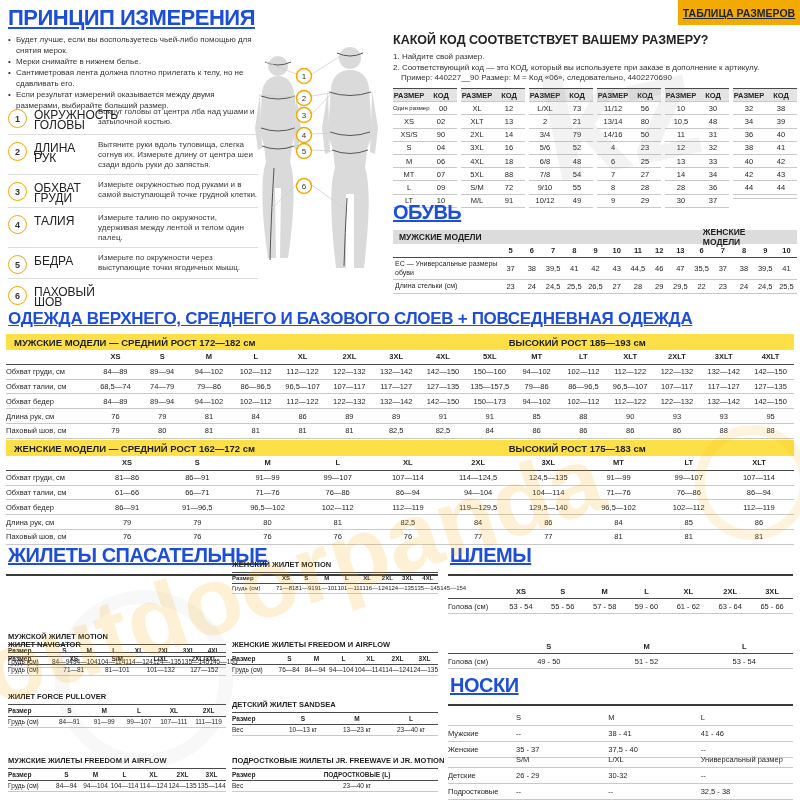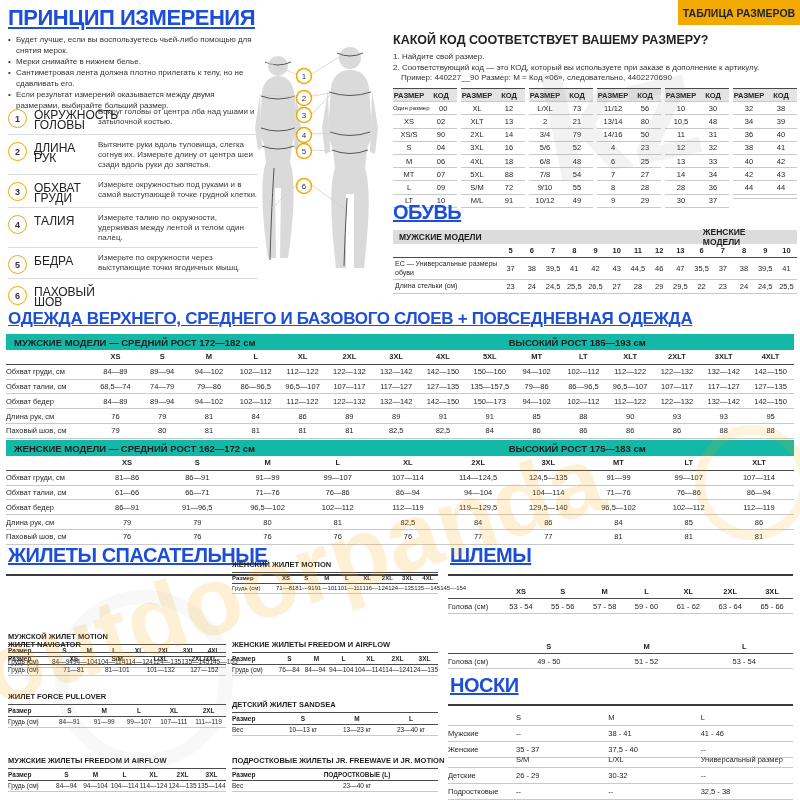--- a/index.html
+++ b/index.html
@@ -8,21 +8,21 @@
   .abs{position:absolute;}
   .orange{color:#1d4ed8;text-decoration:underline;}
   .hbig{font-weight:bold;font-size:22px;letter-spacing:-0.5px;}
   .hmed{font-weight:bold;font-size:20px;letter-spacing:-0.5px;}
   .hsec{font-weight:bold;font-size:17px;letter-spacing:-0.3px;}
   .hdark{font-weight:bold;font-size:12.5px;color:#222;}
   .rule{background:#3a3a3a;height:2px;}
 
   
   .badge{background:#F2A900;color:#1d2330;font-weight:bold;font-size:10.5px;
-         display:flex;align-items:center;justify-content:center;}
+         display:flex;align-items:center;justify-content:center;text-decoration:underline;}
 
   
   .bullets{font-size:8px;line-height:11px;color:#333;}
   .bullets .row{display:flex;}
   .bullets .b{width:8px;flex:none;}
 
   
   .pitem{display:flex;align-items:flex-start;padding:5px 0 4px 0;border-top:1px solid #ddd;}
   .pitem:first-child{border-top:none;}
   .pnum{flex:none;width:17px;height:17px;border:1.5px solid #F2A900;border-radius:50%;
@@ -47,21 +47,21 @@
         height:14px;display:flex;align-items:center;position:relative;}
   .band .bl{padding-left:6px;}
   .band .br{position:absolute;transform:translateX(-50%);}
   .shoes-tbl{font-size:7.5px;}
   .shoes-tbl .td.tlabel{white-space:normal;line-height:8.5px;font-size:7px;}
 
   
   .cl-tbl{font-size:7.5px;}
   .cl-tbl .td{padding:2.4px 0;}
   .cl-tbl .td.tlabel{font-size:7.5px;}
-  .cl-band{background:#14b8a6;font-weight:bold;font-size:9.5px;height:16px;display:flex;align-items:center;position:relative;color:#1e1e1e;}
+  .cl-band{background:#fde047;font-weight:bold;font-size:9.5px;height:16px;display:flex;align-items:center;position:relative;color:#1e1e1e;}
   .cl-band .bl{padding-left:8px;}
   .cl-band .br{position:absolute;left:72.5%;transform:translateX(-50%);}
 
   
   .vtitle{font-weight:bold;font-size:7.5px;color:#1e1e1e;margin-bottom:3px;white-space:nowrap;}
   .v-tbl{font-size:6.5px;border-top:1px solid #4a4a4a;}
   .v-tbl .td{padding:1.8px 0;}
   .v-tbl .td.tlabel{flex:0 0 44px;}
 
   

